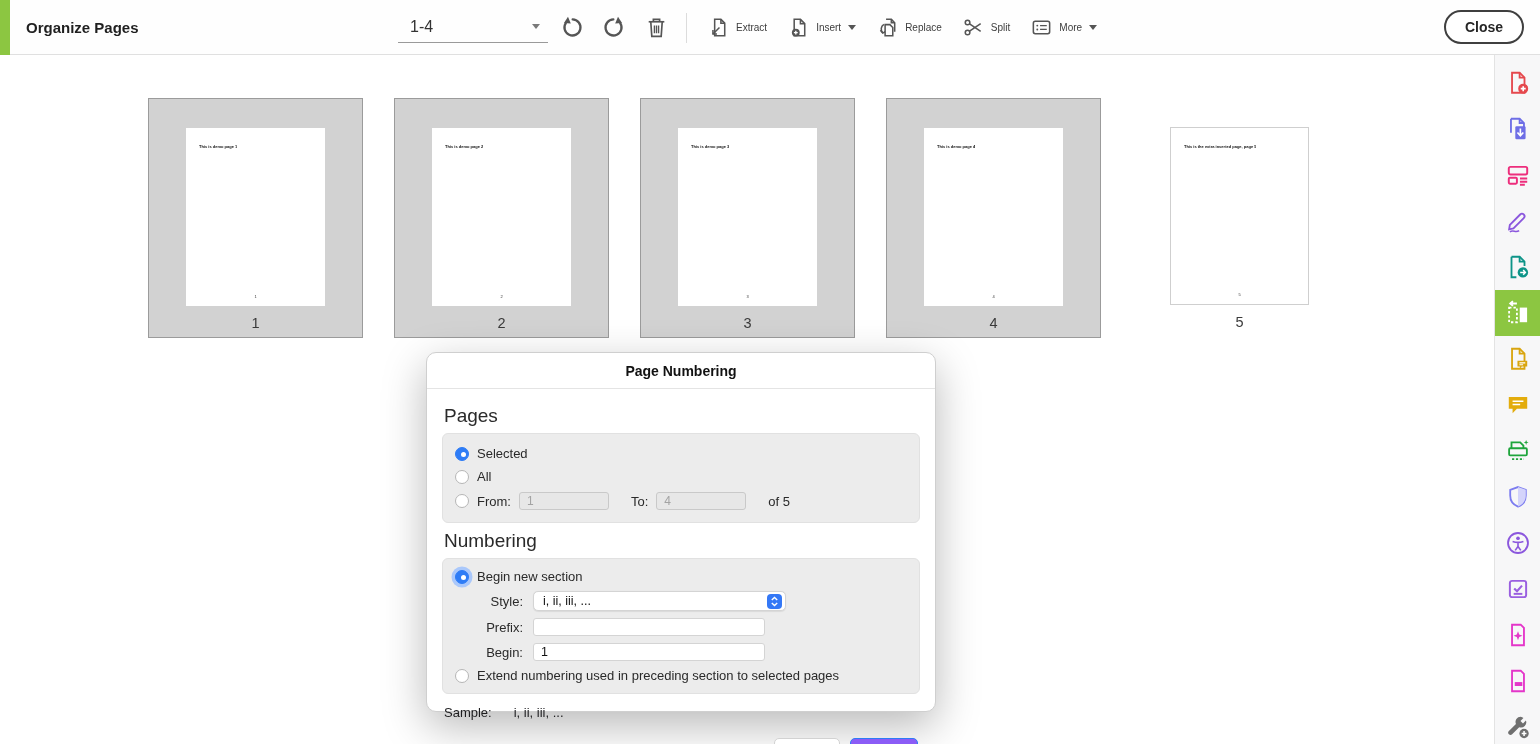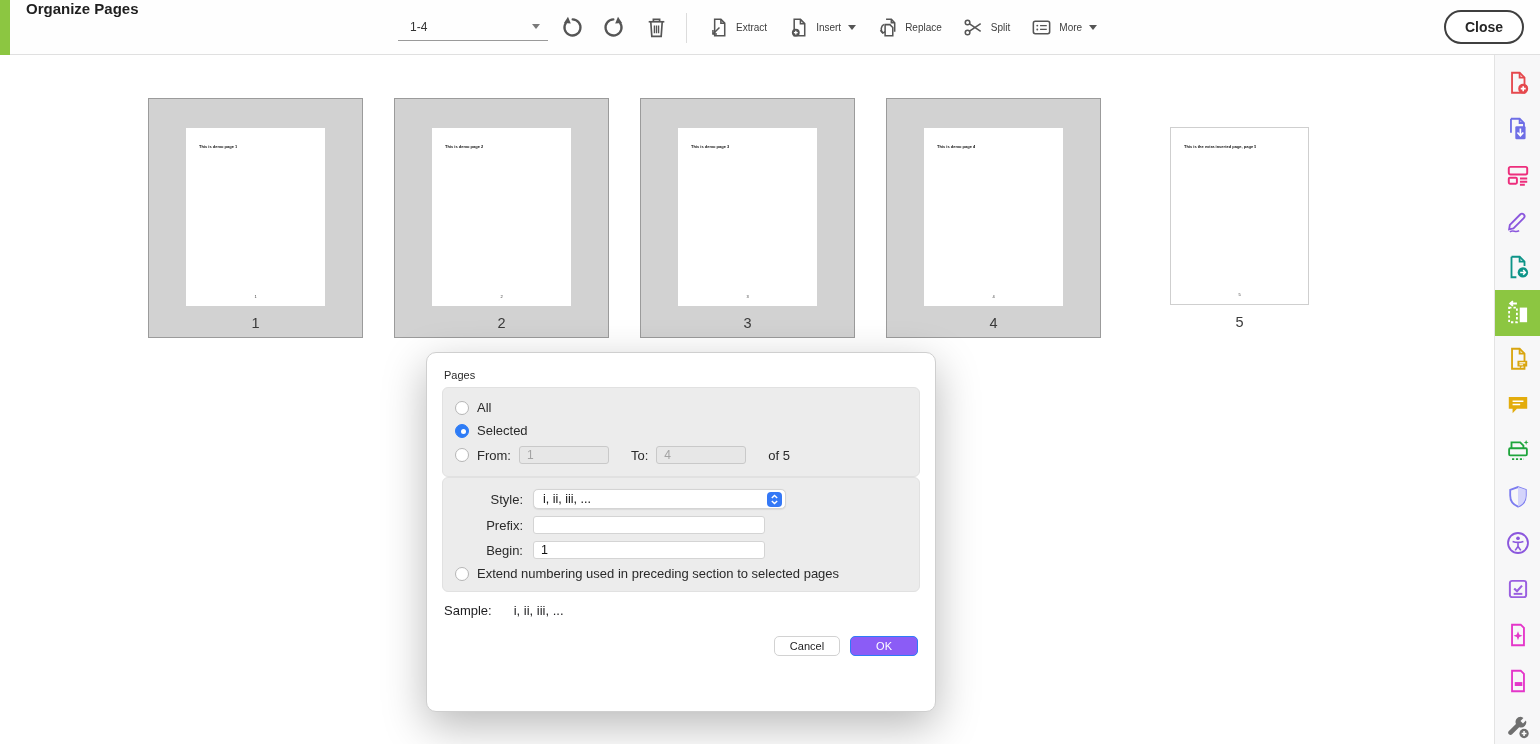--- a/index.html
+++ b/index.html
@@ -2,28 +2,28 @@
 <html><head>
 <meta charset="utf-8">
 <style>
   * { margin:0; padding:0; box-sizing:border-box; }
   html,body { width:1540px; height:744px; overflow:hidden; background:#fff;
               font-family:"Liberation Sans", sans-serif; }
 
   
   .toolbar { position:absolute; top:0; left:0; width:1540px; height:55px;
              background:#fefefe; border-bottom:1px solid #e0e0e0;
-             display:flex; z-index:20; }
+             display:flex; align-items:center; z-index:20; }
   .accent-strip { width:10px; height:55px; background:#8cc641; flex:none; }
   .tb-title { margin-left:16px; font-size:15px; font-weight:700; color:#1f1f1f; }
   .tb-center { position:absolute; left:398px; top:0; height:55px;
                display:flex; align-items:center; }
   .range-select { width:150px; display:flex; align-items:center; justify-content:space-between;
                   border-bottom:1px solid #9a9a9a; padding:5px 8px 6px 12px;
-                  font-size:12px; color:#333; cursor:pointer; }
+                  font-size:16px; color:#333; cursor:pointer; }
   .caret-down { width:0; height:0; border-left:4px solid transparent;
                 border-right:4px solid transparent; border-top:5px solid #7a7a7a; }
   .tb-icon-btn { width:36px; height:36px; display:flex; align-items:center;
                  justify-content:center; margin-left:6px; cursor:pointer; }
   .tb-sep { width:1px; height:30px; background:#dcdcdc; margin:0 10px 0 12px; }
   .tb-btn { display:flex; align-items:center; gap:6px; font-size:10px; color:#3d3d3d;
             margin:0 10px; cursor:pointer; white-space:nowrap; }
   .tb-btn .caret-down { border-top-color:#555; margin-left:1px; }
   .close-btn { position:absolute; right:16px; top:10px; height:34px;
                border:2px solid #3f3f3f; border-radius:17px; padding:12px 19px;
@@ -55,21 +55,21 @@
   .side-item svg { width:26px; height:26px; }
 
   
   .dialog { position:absolute; left:426px; top:352px; width:510px; height:360px;
             background:#ffffff; border:1px solid #cfcfcf; border-radius:10px;
             box-shadow:0 14px 44px rgba(0,0,0,.28); z-index:30;
             font-size:13px; color:#1d1d1f; }
   .dlg-title { text-align:center; font-weight:700; font-size:14px; padding:10px 0 9px;
                border-bottom:1px solid #e4e4e4; color:#111; }
   .dlg-body { padding:9px 15px 10px; }
-  .sec-label { font-size:11px; color:#2a2a2a; margin:7px 2px 6px; }
+  .sec-label { font-size:19px; color:#2a2a2a; margin:7px 2px 6px; }
   .group { background:#ececec; border:1px solid #e1e1e1; border-radius:6px; padding:4px 12px; }
   .rrow { display:flex; align-items:center; gap:8px; margin:8px 0; }
   .radio { width:14px; height:14px; border-radius:50%; border:1px solid #b6b6b6;
            background:#fff; position:relative; flex:none; cursor:pointer; }
   .radio.on { background:#2e7cf6; border-color:#2e7cf6; }
   .radio.on::after { content:""; position:absolute; left:4.5px; top:4.5px; width:5px;
                      height:5px; border-radius:50%; background:#fff; }
   .radio.ring { box-shadow:0 0 0 3.5px #aac8fb; }
   .mini-input { width:90px; height:18px; border:1px solid #c9c9c9; border-radius:3px;
                 background:#e7e7e7; color:#a3a3a3; font-size:12px; padding:0 7px;
@@ -351,43 +351,49 @@
     <svg viewBox="0 0 24 24">
       <path d="M14.5 2.5a4.8 4.8 0 0 0-4.4 6.7L3.6 15.7a2.1 2.1 0 0 0 3 3l6.5-6.5a4.8 4.8 0 0 0 6.2-6.2L16.6 8.7l-2.3-2.3 2.7-2.7a4.8 4.8 0 0 0-2.5-1.2z" fill="#6f6f6f"></path>
       <circle cx="17.6" cy="18" r="4.3" fill="#6f6f6f"></circle>
       <path d="M17.6 15.8v4.4M15.4 18h4.4" stroke="#fff" stroke-width="1.4" fill="none"></path>
     </svg>
   </div>
 
 </div>
 
 <div class="dialog">
+  <div class="dlg-title">Page Numbering</div>
   <div class="dlg-body">
 
     <div class="sec-label">Pages</div>
     <div class="group">
       <div class="rrow">
+        <span class="radio on"></span>
+        <span class="inline-lbl">Selected</span>
+      </div>
+      <div class="rrow">
         <span class="radio"></span>
         <span class="inline-lbl">All</span>
-      </div>
-      <div class="rrow">
-        <span class="radio on"></span>
-        <span class="inline-lbl">Selected</span>
       </div>
       <div class="rrow">
         <span class="radio"></span>
         <span class="inline-lbl">From:</span>
         <input class="mini-input" disabled="" value="1" style="">
         <span class="inline-lbl" style="margin-left:14px">To:</span>
         <input class="mini-input" disabled="" value="4" style="">
         <span class="inline-lbl" style="margin-left:14px">of 5</span>
       </div>
     </div>
 
+    <div class="sec-label">Numbering</div>
     <div class="group">
+      <div class="rrow" style="margin:6px 0 4px">
+        <span class="radio on ring"></span>
+        <span class="inline-lbl">Begin new section</span>
+      </div>
 
       <div class="frow">
         <span class="flabel">Style:</span>
         <div class="select">
           <span class="select-value">i, ii, iii, ...</span>
           <span class="stepper">
             <svg viewBox="0 0 10 12" width="9" height="11" fill="none" stroke="#fff" stroke-width="1.6">
               <path d="M2 4.4 5 1.6 8 4.4"></path>
                 <path d="M2 7.6 5 10.4 8 7.6"></path>
             </svg>

